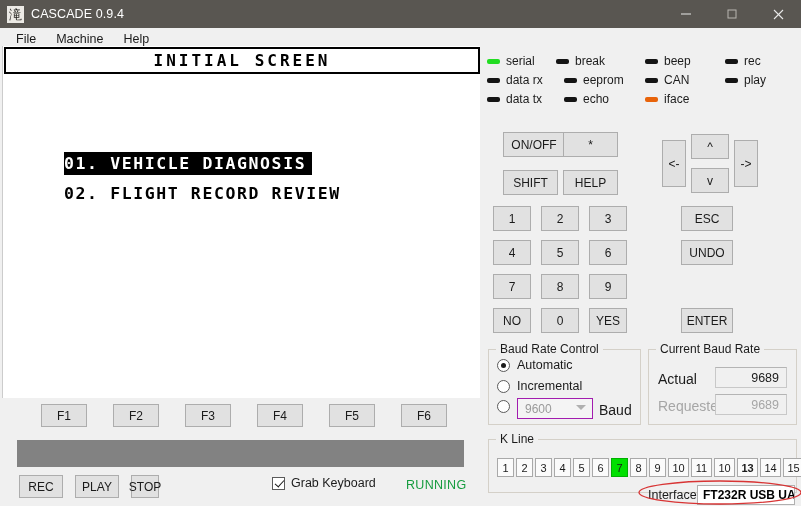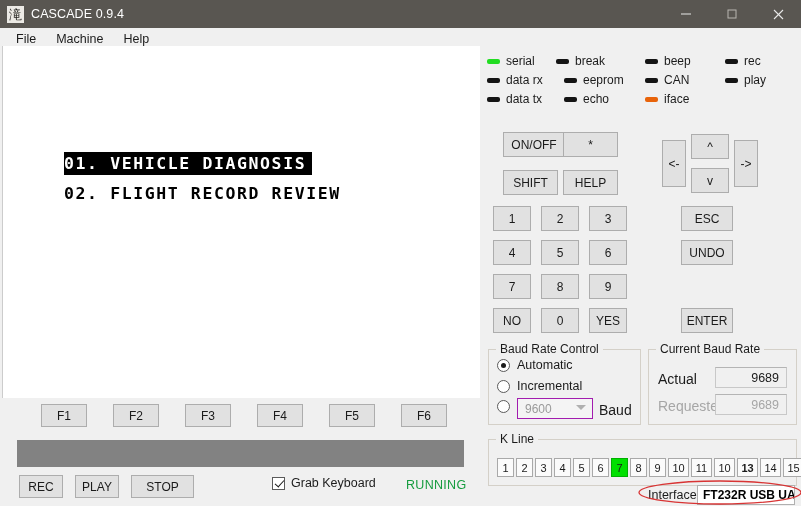--- a/index.html
+++ b/index.html
@@ -338,38 +338,41 @@
     </div>
   </div>
 
   <div class="menubar">
     <div class="menu-item">File</div>
     <div class="menu-item">Machine</div>
     <div class="menu-item">Help</div>
   </div>
 
   <div class="lcd">
+    <div class="lcd-header">
+      <span class="lcd-font lcd-title">INITIAL SCREEN</span>
+    </div>
     <div class="lcd-row lcd-row-1 sel lcd-font">01. VEHICLE DIAGNOSIS</div>
     <div class="lcd-row lcd-row-2 lcd-font">02. FLIGHT RECORD REVIEW</div>
   </div>
 
   <div class="fkeys">
     <div class="fkey" style="left:41px">F1</div>
     <div class="fkey" style="left:113px">F2</div>
     <div class="fkey" style="left:185px">F3</div>
     <div class="fkey" style="left:257px">F4</div>
     <div class="fkey" style="left:329px">F5</div>
     <div class="fkey" style="left:401px">F6</div>
   </div>
 
   <div class="progbar"></div>
 
   <div class="botbtn" style="left:19px;  top:475px; width:44px;">REC</div>
   <div class="botbtn" style="left:75px;  top:475px; width:44px;">PLAY</div>
-  <div class="botbtn" style="left:131px; top:475px; width:63px;">STOP</div>
+  <div class="botbtn" style="left:131px; top:475px; width:28px;">STOP</div>
 
   <div class="grabwrap">
     <span class="cbox"></span>
     <span>Grab Keyboard</span>
   </div>
 
   <div class="running">RUNNING</div>
 
   <div class="rightpanel">
 
@@ -471,21 +474,21 @@
     </div>
 
     <div class="group" style="left:164px; top:303px; width:149px; height:76px;">
       <span class="group-title">Current Baud Rate</span>
       <span class="lbl" style="left:9px; top:21px;">Actual</span>
       <div class="field" style="left:66px; top:17px; width:72px; height:21px;">9689</div>
       <span class="lbl dim" style="left:9px; top:48px;">Requested</span>
       <div class="field dim" style="left:66px; top:44px; width:72px; height:21px;">9689</div>
     </div>
 
-    <div class="group" style="left:4px; top:393px; width:309px; height:47px;">
+    <div class="group" style="left:4px; top:393px; width:309px; height:54px;">
       <span class="group-title">K Line</span>
       <div class="kbtn" style="left:8px;   top:18px; width:17px;">1</div>
       <div class="kbtn" style="left:27px;  top:18px; width:17px;">2</div>
       <div class="kbtn" style="left:46px;  top:18px; width:17px;">3</div>
       <div class="kbtn" style="left:65px;  top:18px; width:17px;">4</div>
       <div class="kbtn" style="left:84px;  top:18px; width:17px;">5</div>
       <div class="kbtn" style="left:103px; top:18px; width:17px;">6</div>
       <div class="kbtn active" style="left:122px; top:18px; width:17px;">7</div>
       <div class="kbtn" style="left:141px; top:18px; width:17px;">8</div>
       <div class="kbtn" style="left:160px; top:18px; width:17px;">9</div>

